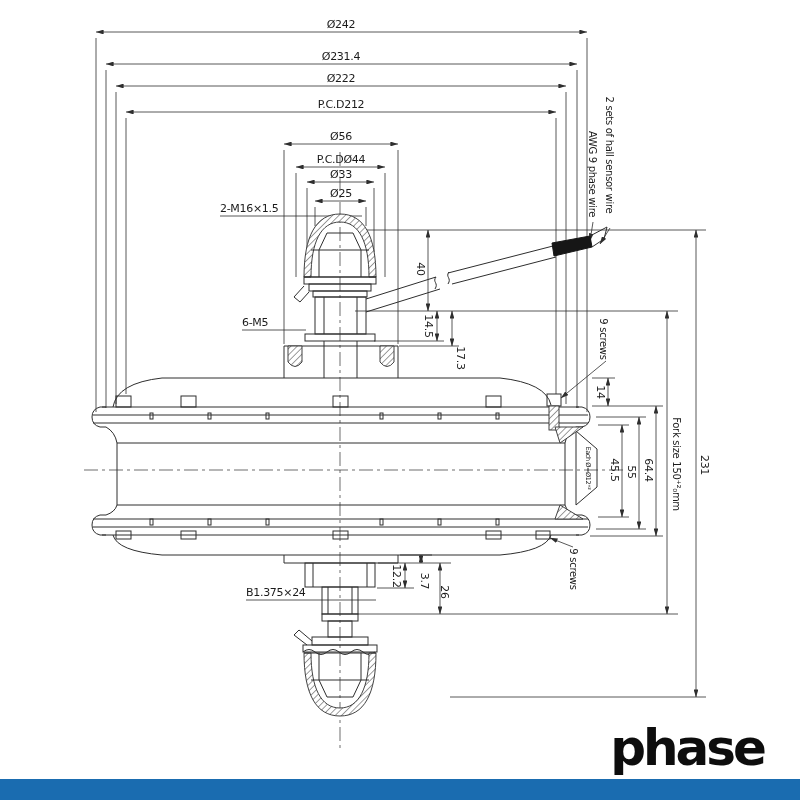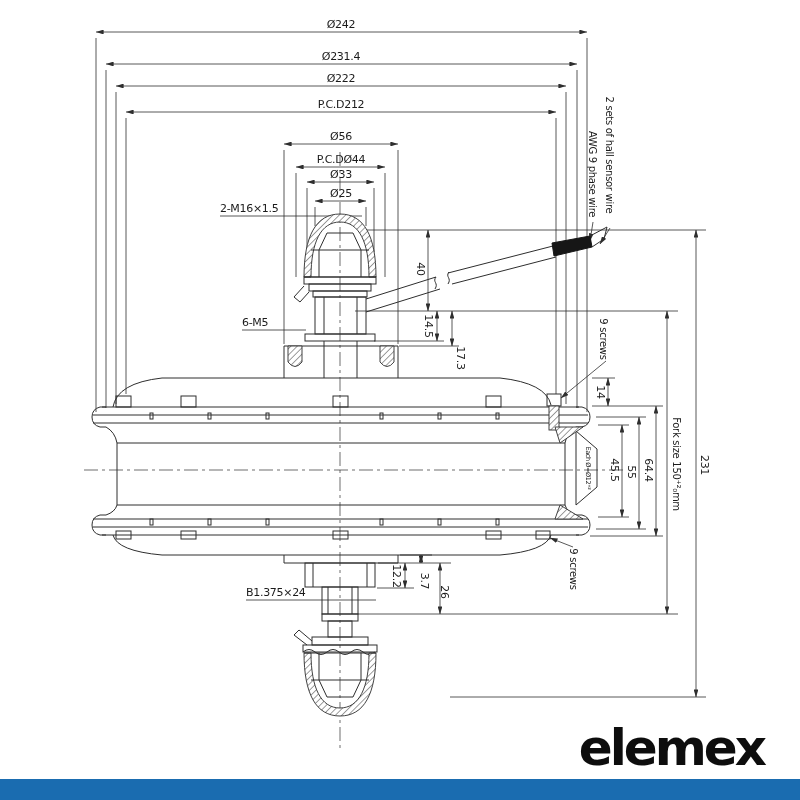--- a/index.html
+++ b/index.html
@@ -241,15 +241,15 @@
     <line class="ln" x1="304" y1="653" x2="376" y2="653"></line>
     <line class="ln" x1="311" y1="680" x2="369" y2="680"></line>
     <line class="ln" x1="319" y1="653" x2="319" y2="680"></line>
     <line class="ln" x1="361" y1="653" x2="361" y2="680"></line>
     <line class="ln" x1="319" y1="680" x2="327" y2="697"></line>
     <line class="ln" x1="361" y1="680" x2="353" y2="697"></line>
     <line class="ln" x1="327" y1="697" x2="353" y2="697"></line>
   </g>
 </svg>
 
-<div id="logo" style="color: rgb(13, 13, 13);">elemex</div>
+<div id="logo" style="color: rgb(13, 13, 13);">phase</div>
 <div id="bluebar" style="background: rgb(26, 108, 176);"></div>
 </div>
 
 </body></html>

